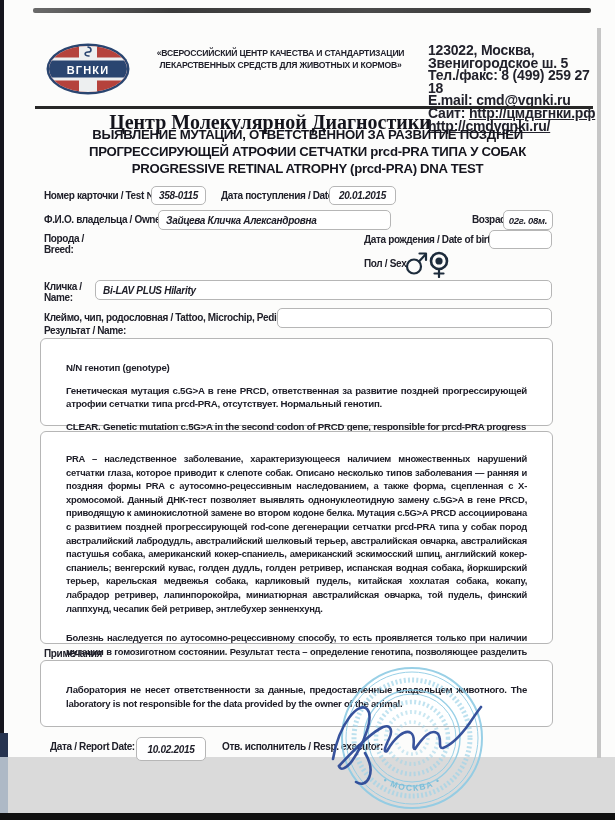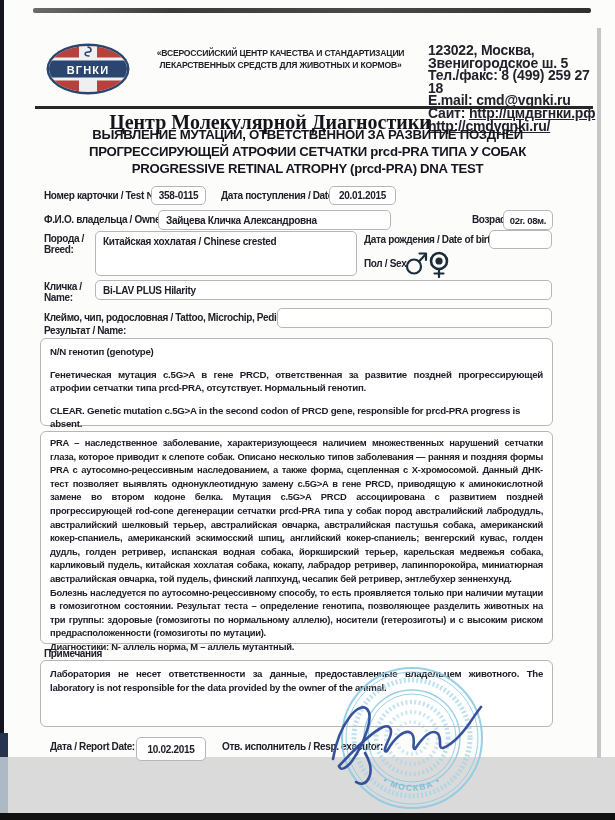--- a/index.html
+++ b/index.html
@@ -30,27 +30,27 @@
   .contact .lnk{text-decoration:underline;}
   .header-rule{position:absolute;left:35px;top:106px;width:558px;height:3px;background:#272727;}
   
   .doc-title{position:absolute;left:55px;top:126px;width:505px;text-align:center;
     font-size:13.2px;font-weight:bold;line-height:17px;letter-spacing:-0.3px;color:#15151e;}
   
   .lbl{position:absolute;font-size:10px;font-weight:bold;letter-spacing:-0.35px;white-space:nowrap;color:#20202a;}
   .lbl2{line-height:10.5px;white-space:normal;}
   .fbox{position:absolute;box-sizing:border-box;border:1.3px solid #b6b6b6;border-radius:5px;background:#fff;
     font-size:10px;font-weight:bold;letter-spacing:-0.3px;color:#20202a;
-    display:flex;align-items:center;padding:0 7px;}
+    display:flex;align-items:center;padding:0 7px;font-style:italic;}
   .fbox.center{justify-content:center;padding:0 2px;}
   .fbox.top{align-items:flex-start;padding-top:4px;}
   .bigbox{position:absolute;box-sizing:border-box;border:1.3px solid #b6b6b6;border-radius:6px;background:#fff;
     font-size:9.5px;font-weight:bold;letter-spacing:-0.25px;line-height:13.6px;color:#20202a;
     padding:6px 9px;}
-  .bigbox p{margin:0;text-align:justify;}
+  .bigbox p{margin:16px;text-align:justify;}
   .bigbox p + p{margin-top:0;}
   .result-gap{margin-bottom:9px !important;}
   .sexicons{position:absolute;left:404px;top:248px;width:50px;height:30px;}
   
   .stamp{position:absolute;left:338px;top:664px;width:148px;height:148px;opacity:.9;z-index:5;}
   .signature{position:absolute;left:325px;top:695px;width:165px;height:95px;z-index:6;}
 </style>
 </head>
 <body>
 
@@ -120,23 +120,20 @@
     </div>
   <div class="lbl" style="left:472px;top:214px;">Возраст</div>
   <div class="fbox center" style="left:503px;top:210px;width:50px;height:20px;font-size:9.5px;">
       <span>02г. 08м.</span>
     </div>
 
   <div class="lbl lbl2" style="left:44px;top:234px;width:48px;">
     <div>Порода /</div>
     <div>Breed:</div>
   </div>
-  <div class="fbox top" style="left:95px;top:231px;width:262px;height:45px;">
-      <span>Китайская хохлатая / Chinese crested</span>
-    </div>
   <div class="lbl" style="left:364px;top:234px;">Дата рождения / Date of birth:</div>
   <div class="fbox" style="left:489px;top:230px;width:63px;height:19px;">
       <span></span>
     </div>
   <div class="lbl" style="left:364px;top:258px;">Пол / Sex</div>
   <svg class="sexicons" viewBox="0 0 50 30">
     <g>
       <circle cx="10" cy="18.5" r="7" fill="none" stroke="#1d2c3c" stroke-width="2.2"></circle>
       <line x1="15" y1="13.5" x2="21.5" y2="6.5" stroke="#1d2c3c" stroke-width="2.2" stroke-linecap="round"></line>
       <path d="M15.5,5.5 L22,5.5 L22,12" fill="none" stroke="#1d2c3c" stroke-width="2.2" stroke-linecap="round" stroke-linejoin="round"></path>

